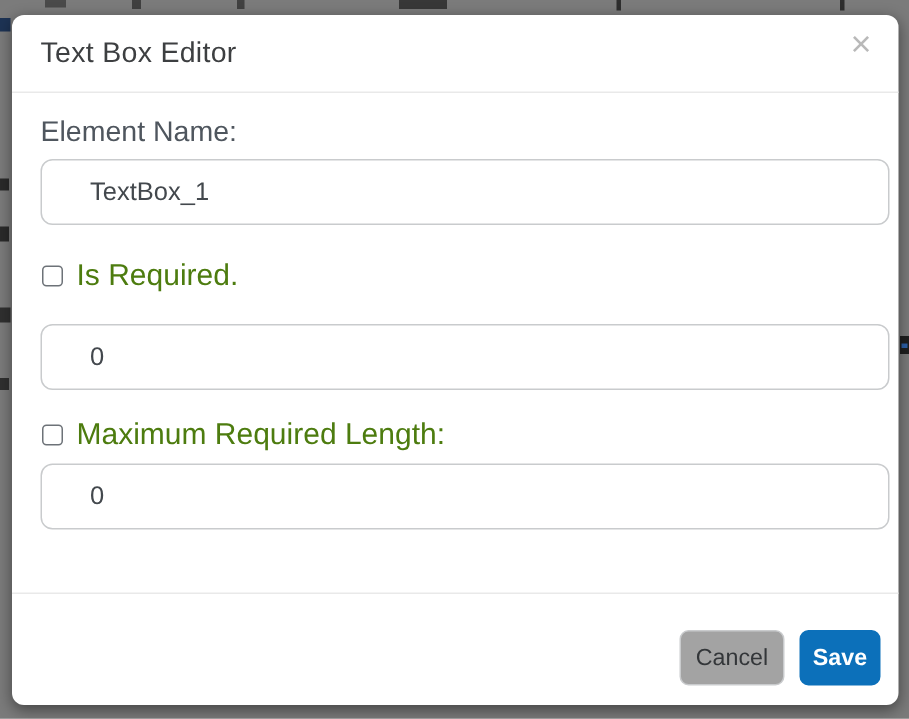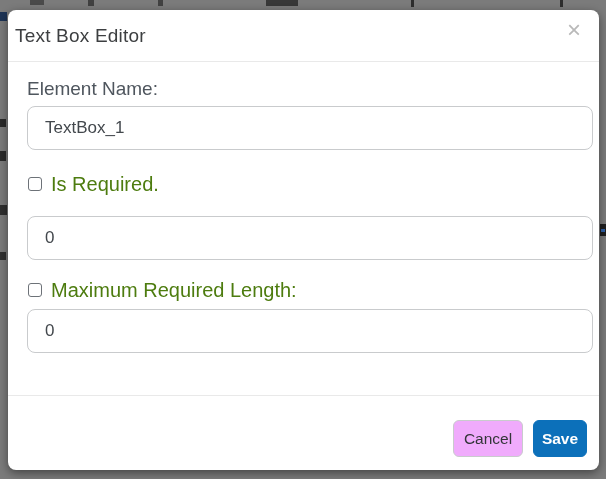--- a/index.html
+++ b/index.html
@@ -10,37 +10,37 @@
   .frag{position:absolute;}
 
   .modal{
     position:absolute;left:8px;top:10px;width:591px;height:460px;
     background:#ffffff;border-radius:8px;
     box-shadow:0 3px 10px rgba(0,0,0,.45);
     display:flex;flex-direction:column;box-sizing:border-box;
   }
   .modal-header{
     height:52px;flex:0 0 52px;display:flex;align-items:center;
-    padding:0 16px 0 7px;border-bottom:1px solid #e9e9e9;box-sizing:border-box;
+    padding:0 16px 0 19px;border-bottom:1px solid #e9e9e9;box-sizing:border-box;
   }
   .modal-title{font-size:19px;color:#3d3f41;font-weight:400;letter-spacing:.2px;}
   .close-btn{
     margin-left:auto;align-self:flex-start;margin-top:8px;
     background:none;border:none;padding:0 2px;cursor:pointer;
     font-size:24px;line-height:24px;color:#b9b9b9;font-weight:400;
   }
   .modal-body{flex:1 1 auto;padding:17px 19px 0 19px;box-sizing:border-box;}
   .field-label{
     display:block;font-size:19px;line-height:20px;color:#4f565e;margin:0 0 7px 0;
   }
   .text-input{
     display:block;width:566px;height:44px;box-sizing:border-box;
     border:1px solid #c9cbcd;border-radius:8px;background:#fff;
     font-family:"Liberation Sans","DejaVu Sans",sans-serif;
-    font-size:17px;color:#43484d;padding:0 12px 0 17px;outline:none;
+    font-size:17px;color:#43484d;padding:0 12px 0 32px;outline:none;
   }
   .input-name{margin-bottom:24px;}
   .input-min{margin-bottom:20px;}
   .check-row{display:flex;align-items:center;height:20px;}
   .row-required{margin-bottom:22px;}
   .row-min{margin-bottom:7px;}
   .row-max{margin-bottom:9px;}
   .checkbox{
     appearance:none;-webkit-appearance:none;margin:0 9px 0 1px;
     width:14px;height:14px;border:1px solid #6d7278;border-radius:3px;
@@ -51,21 +51,21 @@
     flex:0 0 74px;border-top:1px solid #e9e9e9;
     display:flex;justify-content:flex-end;align-items:flex-start;
     padding:24px 12px 13px 12px;box-sizing:border-box;gap:10px;
   }
   .btn{
     height:37px;border-radius:6px;box-sizing:border-box;cursor:pointer;
     font-family:"Liberation Sans","DejaVu Sans",sans-serif;font-size:15.5px;
     display:inline-flex;align-items:center;justify-content:center;
   }
   .btn-cancel{
-    width:70px;background:#f0abfc;border:1px solid #c9cbcd;color:#333639;font-weight:400;
+    width:70px;background:#a3a3a3;border:1px solid #c9cbcd;color:#333639;font-weight:400;
   }
   .btn-save{
     width:54px;background:#0c70ba;border:1px solid #0c70ba;color:#ffffff;font-weight:700;
   }
 </style>
 </head>
 <body>
 
 <div class="stage">
 

